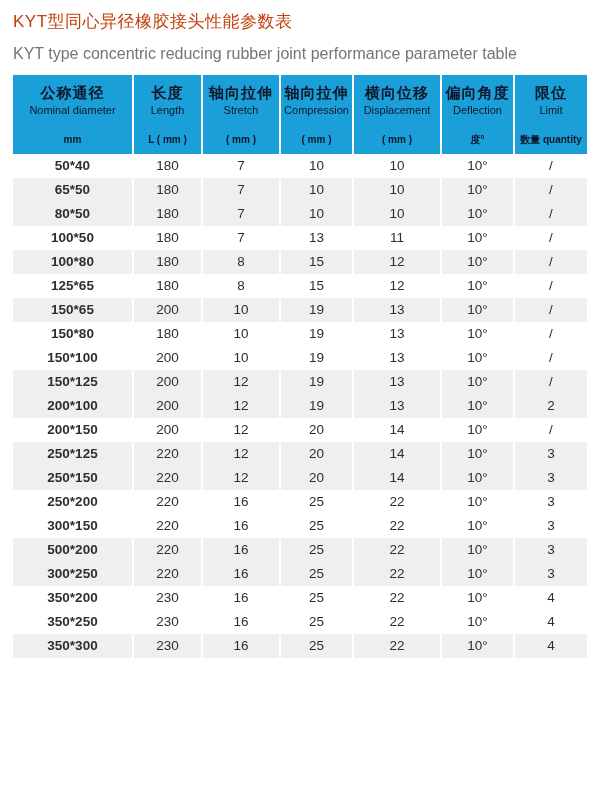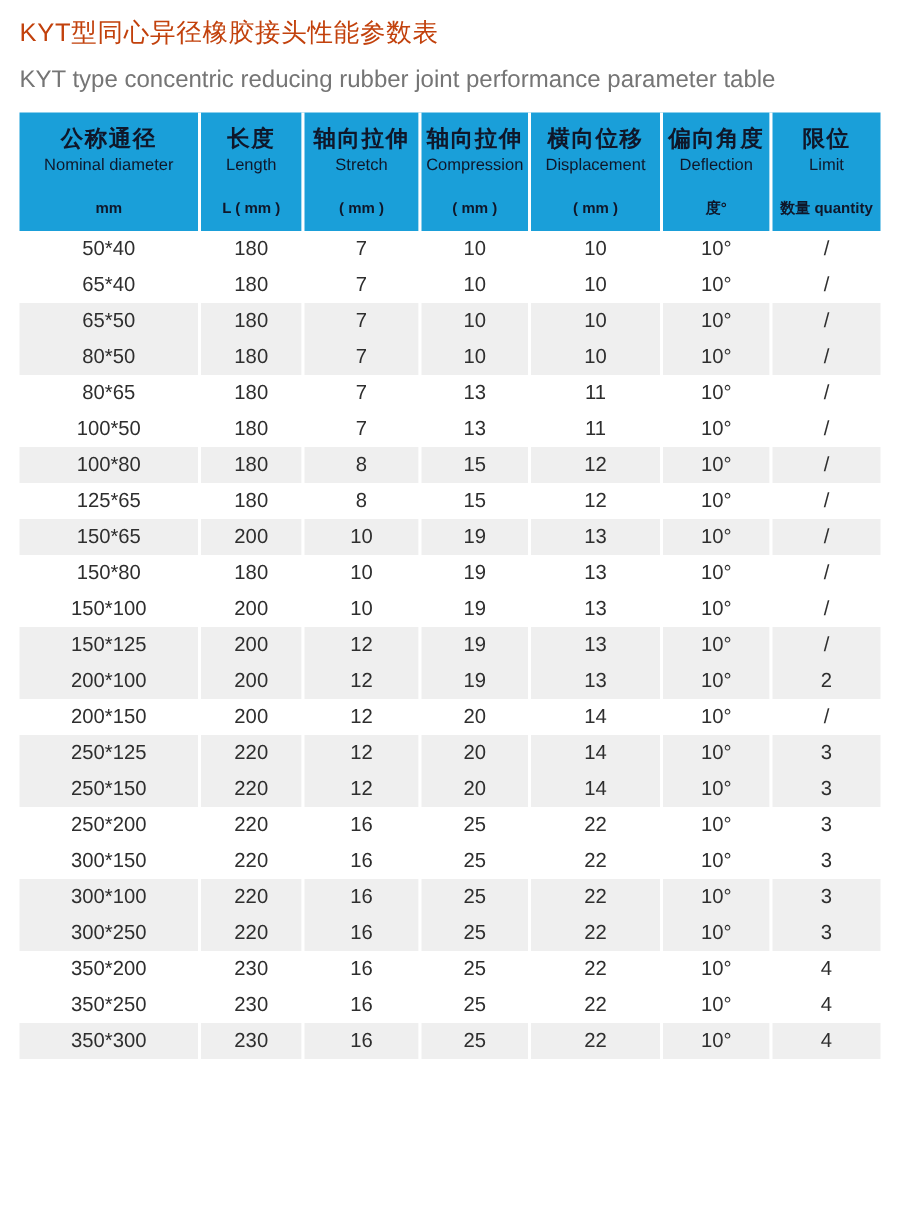--- a/index.html
+++ b/index.html
@@ -69,21 +69,21 @@
     text-align: center;
     vertical-align: middle;
     font-size: 13.5px;
     color: #2e2e2e;
     height: 24px;
     padding: 0 1px;
     border-left: 2px solid #ffffff;
     background: #ffffff;
     white-space: nowrap;
   }
-  .param-table td:first-child { border-left: none; }
+  .param-table td:first-child { border-left: none; font-weight: bold; }
   .param-table tr.stripe td { background: #efefef; }
 </style>
 </head>
 <body>
 
 <div class="page">
   <div class="title-cn">KYT型同心异径橡胶接头性能参数表</div>
   <div class="title-en">KYT type concentric reducing rubber joint performance parameter table</div>
 
   <table class="param-table">
@@ -138,53 +138,35 @@
     <tbody>
         <tr>
           <td>50*40</td>
           <td>180</td>
           <td>7</td>
           <td>10</td>
           <td>10</td>
           <td>10°</td>
           <td>/</td>
         </tr>
-        <tr>
-          <td>65*40</td>
+        <tr class="stripe">
+          <td>65*50</td>
           <td>180</td>
           <td>7</td>
           <td>10</td>
           <td>10</td>
           <td>10°</td>
           <td>/</td>
         </tr>
         <tr class="stripe">
-          <td>65*50</td>
+          <td>80*50</td>
           <td>180</td>
           <td>7</td>
           <td>10</td>
           <td>10</td>
-          <td>10°</td>
-          <td>/</td>
-        </tr>
-        <tr class="stripe">
-          <td>80*50</td>
-          <td>180</td>
-          <td>7</td>
-          <td>10</td>
-          <td>10</td>
-          <td>10°</td>
-          <td>/</td>
-        </tr>
-        <tr>
-          <td>80*65</td>
-          <td>180</td>
-          <td>7</td>
-          <td>13</td>
-          <td>11</td>
           <td>10°</td>
           <td>/</td>
         </tr>
         <tr>
           <td>100*50</td>
           <td>180</td>
           <td>7</td>
           <td>13</td>
           <td>11</td>
           <td>10°</td>
@@ -292,21 +274,21 @@
         <tr>
           <td>300*150</td>
           <td>220</td>
           <td>16</td>
           <td>25</td>
           <td>22</td>
           <td>10°</td>
           <td>3</td>
         </tr>
         <tr class="stripe">
-          <td>300*100</td>
+          <td>500*200</td>
           <td>220</td>
           <td>16</td>
           <td>25</td>
           <td>22</td>
           <td>10°</td>
           <td>3</td>
         </tr>
         <tr class="stripe">
           <td>300*250</td>
           <td>220</td>

